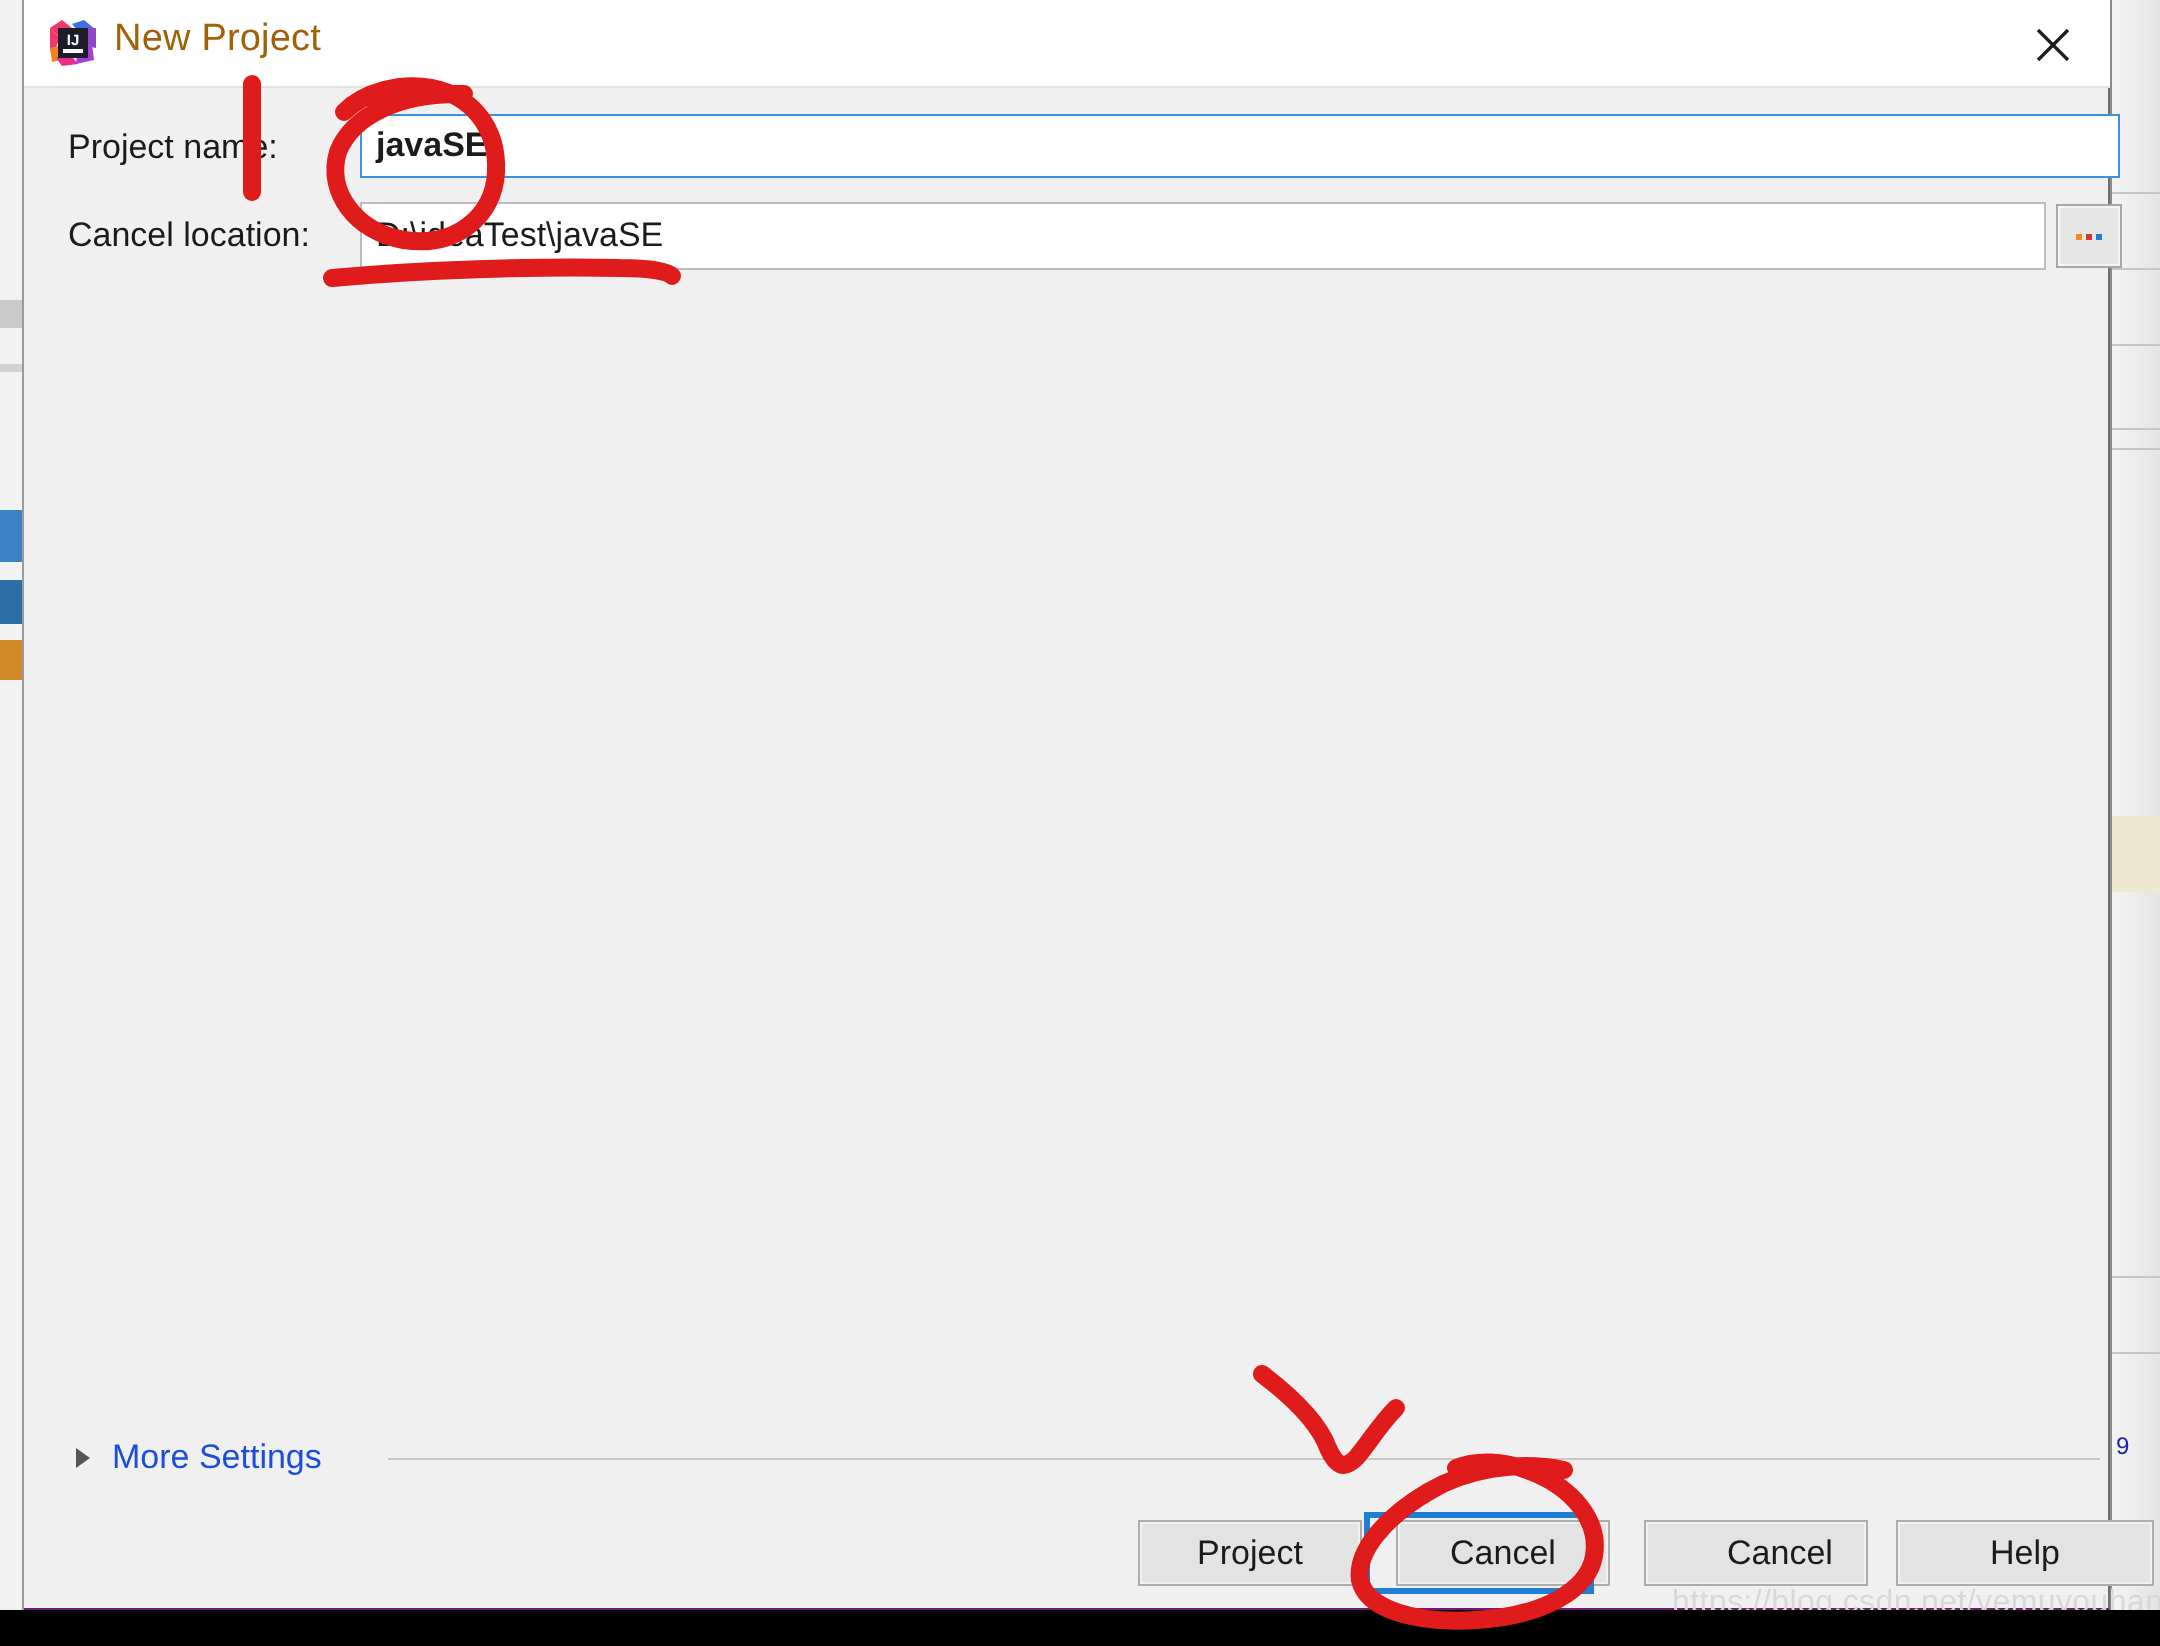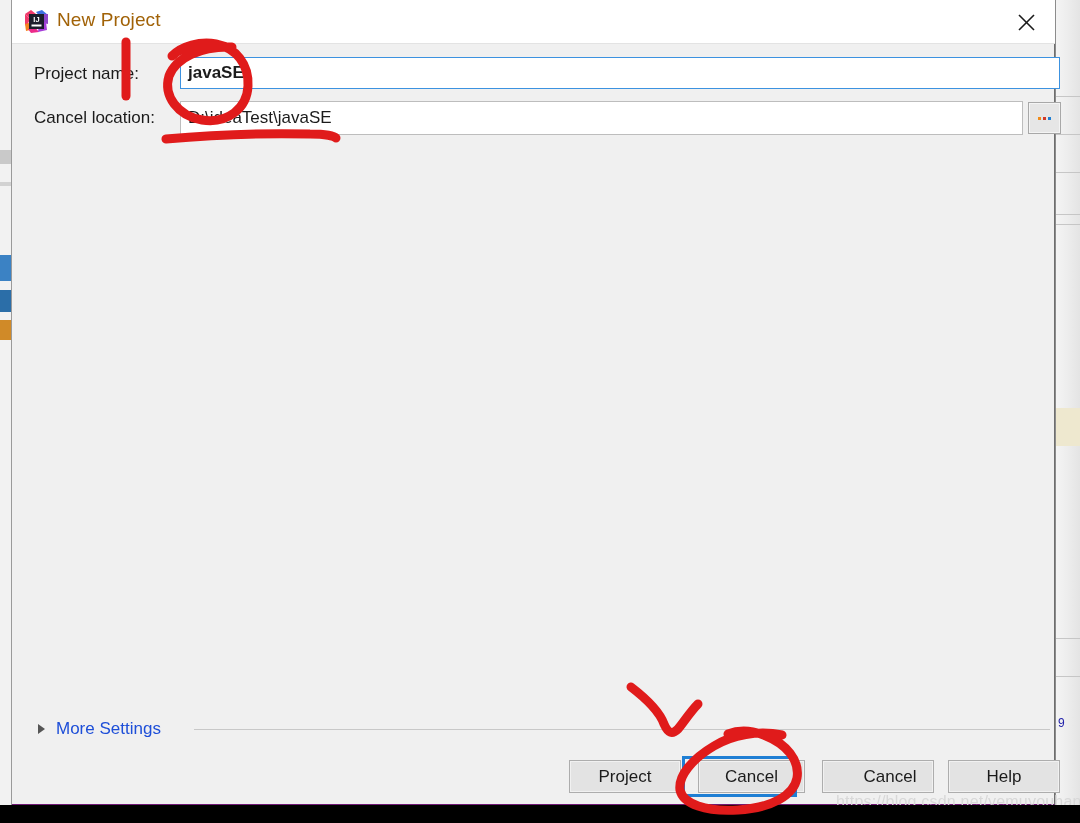--- a/index.html
+++ b/index.html
@@ -179,21 +179,21 @@
     box-shadow: inset 0 0 0 1px #f1f1f1;
     font-size: 17px;
     color: #1b1b1b;
     display: flex; align-items: center; justify-content: center;
     cursor: pointer;
     font-family: "Liberation Sans", sans-serif;
   }
   .btn-previous { left: 557px; top: 760px; width: 112px; }
   .btn-finish   { left: 686px; top: 760px; width: 107px; }
   .btn-cancel   { left: 810px; top: 760px; width: 112px; padding-left: 24px; }
-  .btn-help     { left: 936px; top: 760px; width: 112px; }
+  .btn-help     { left: 936px; top: 760px; width: 129px; }
 
   .focus-ring {
     position: absolute;
     left: 682px; top: 756px;
     width: 115px; height: 41px;
     border: 3px solid #1f7fd4;
     pointer-events: none;
   }
 
   

